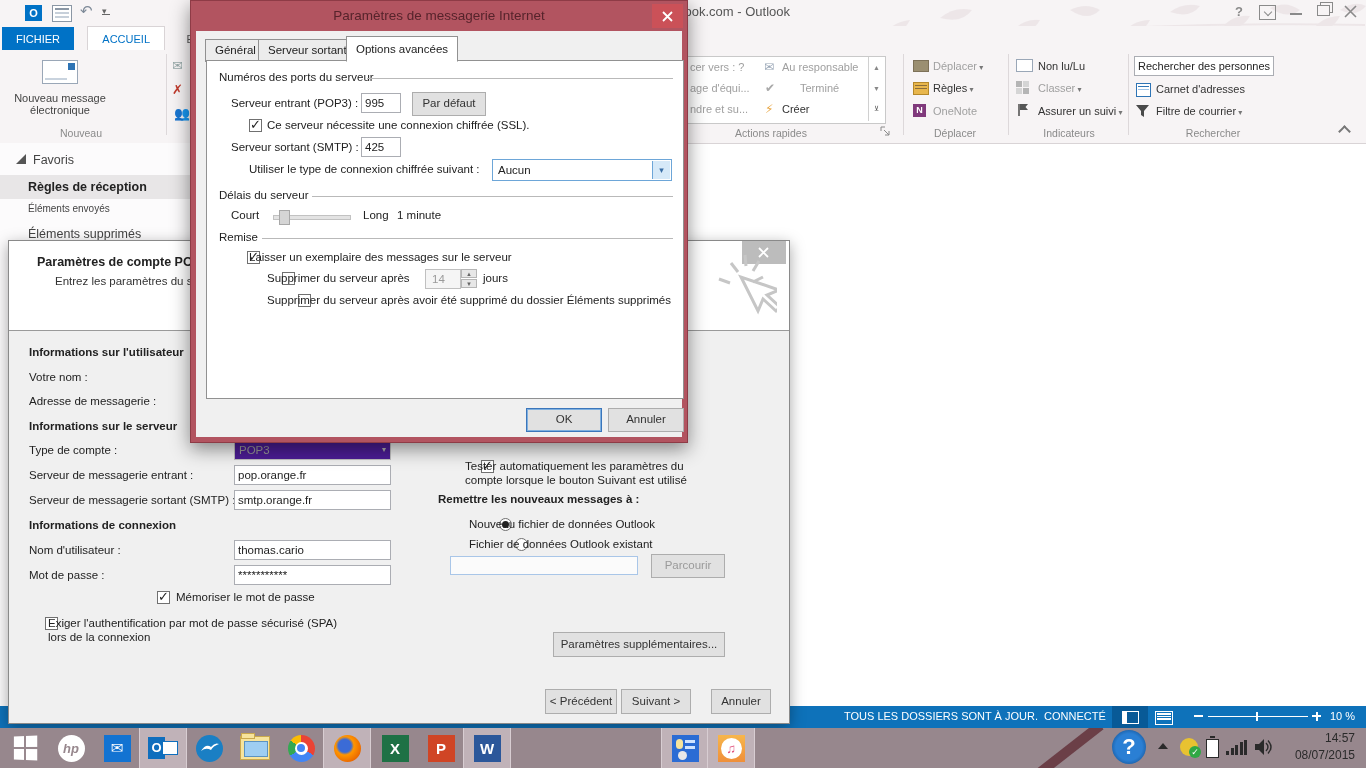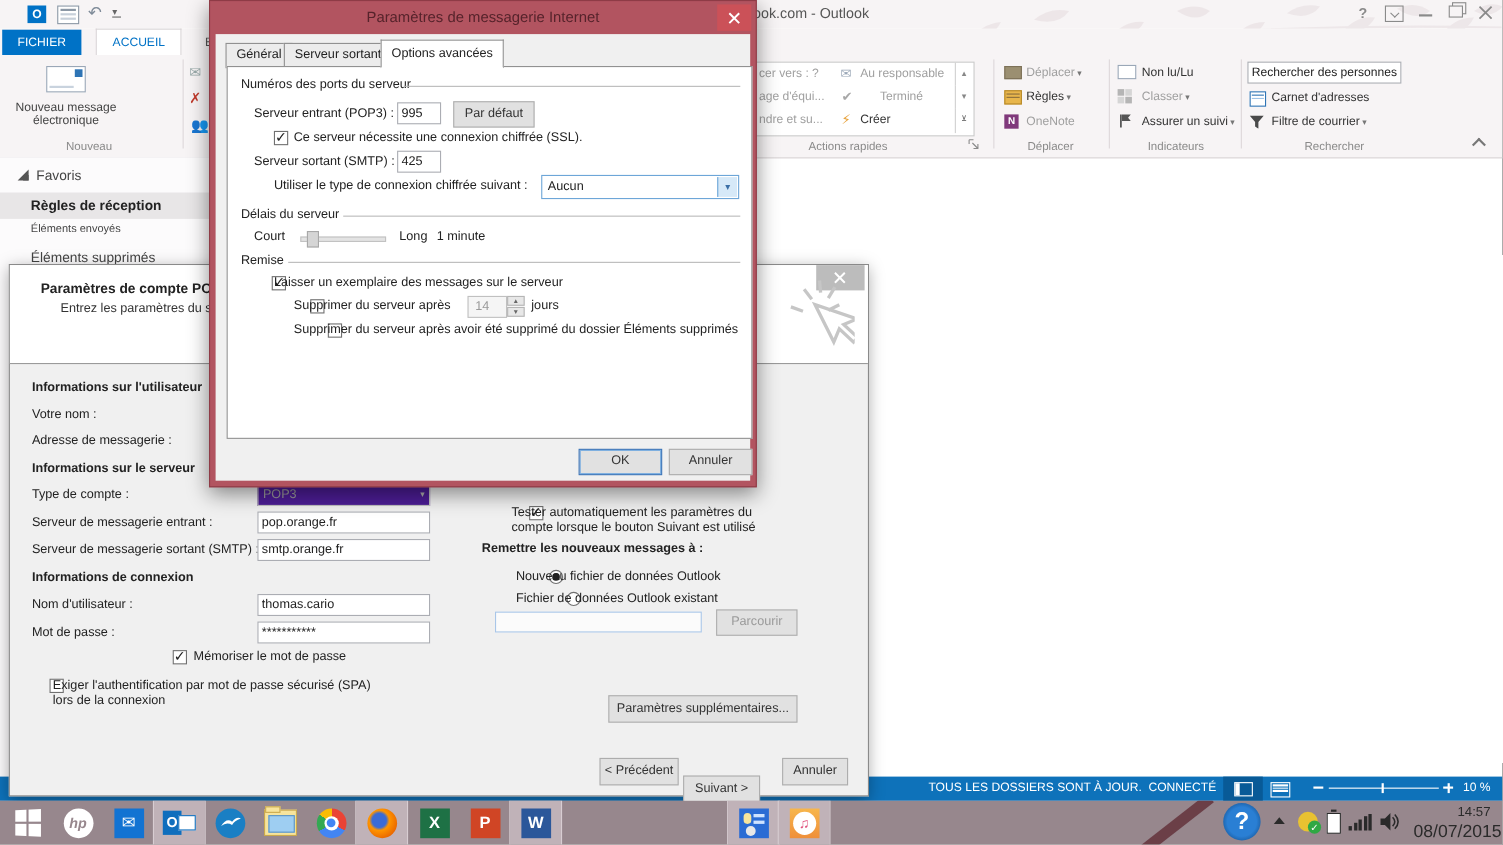--- a/index.html
+++ b/index.html
@@ -272,21 +272,21 @@
     <div class="abs lbl bold" style="left:429px;top:252px;">Remettre les nouveaux messages à :</div>
     <span class="abs radio sel" style="left:441px;top:277px;"></span>
     <div class="abs lbl" style="left:460px;top:277px;">Nouveau fichier de données Outlook</div>
     <span class="abs radio" style="left:441px;top:297px;"></span>
     <div class="abs lbl" style="left:460px;top:297px;">Fichier de données Outlook existant</div>
     <input class="abs input" disabled="" style="left: 441px; top: 315px; width: 188px; height: 19px; border: 1px solid rgb(169, 198, 232);">
     <div class="abs btn" style="left:642px;top:313px;width:72px;height:22px;color:#9a9a9a;">Parcourir</div>
     <div class="abs btn" style="left:544px;top:391px;width:170px;height:23px;line-height:22px;">Paramètres supplémentaires...</div>
     
     <div class="abs btn" style="left:536px;top:448px;width:70px;height:23px;line-height:22px;">&lt; Précédent</div>
-    <div class="abs btn" style="left:612px;top:464px;width:68px;height:23px;line-height:22px;">Suivant &gt;</div>
+    <div class="abs btn" style="left:612px;top:448px;width:68px;height:23px;line-height:22px;">Suivant &gt;</div>
     <div class="abs btn" style="left:702px;top:448px;width:58px;height:23px;line-height:22px;">Annuler</div>
   </div>
 
   <div class="abs" id="dlg">
     <div id="dlgtitle"><span>Paramètres de messagerie Internet</span></div>
     <div class="abs" style="right:4px;top:3px;width:31px;height:24px;background:#cb5158;">
       <svg style="margin:7px 10px;width:11px;height:11px" viewBox="0 0 11 11">
           <path d="M1 1 L10 10 M10 1 L1 10" stroke="#fff" stroke-width="1.8"></path>
         </svg>
     </div>
@@ -417,16 +417,16 @@
         <div style="width:3px;height:7px;background:#2a2a2a"></div>
         <div style="width:3px;height:10px;background:#2a2a2a"></div>
         <div style="width:3px;height:13px;background:#2a2a2a"></div>
         <div style="width:3px;height:15px;background:#2a2a2a"></div>
       </div>
     <svg class="abs" style="left:1254px;top:10px;width:18px;height:18px" viewBox="0 0 18 18">
         <path d="M1 6 h4 l5-5 v16 l-5-5 h-4z" fill="#2a2a2a"></path>
         <path d="M12 5 q4 4 0 8 M14 2.5 q6 6.5 0 13" stroke="#2a2a2a" stroke-width="1.4" fill="none"></path>
       </svg>
     <div class="abs" style="left:1285px;top:3px;width:70px;text-align:right;color:#2a2a2a;font-size:12px;">14:57</div>
-    <div class="abs" style="left:1285px;top:20px;width:70px;text-align:right;color:#2a2a2a;font-size:16px;">08/07/2015</div>
+    <div class="abs" style="left:1285px;top:20px;width:70px;text-align:right;color:#2a2a2a;font-size:12px;">08/07/2015</div>
   </div>
 
 </div>
 
 </body></html>

